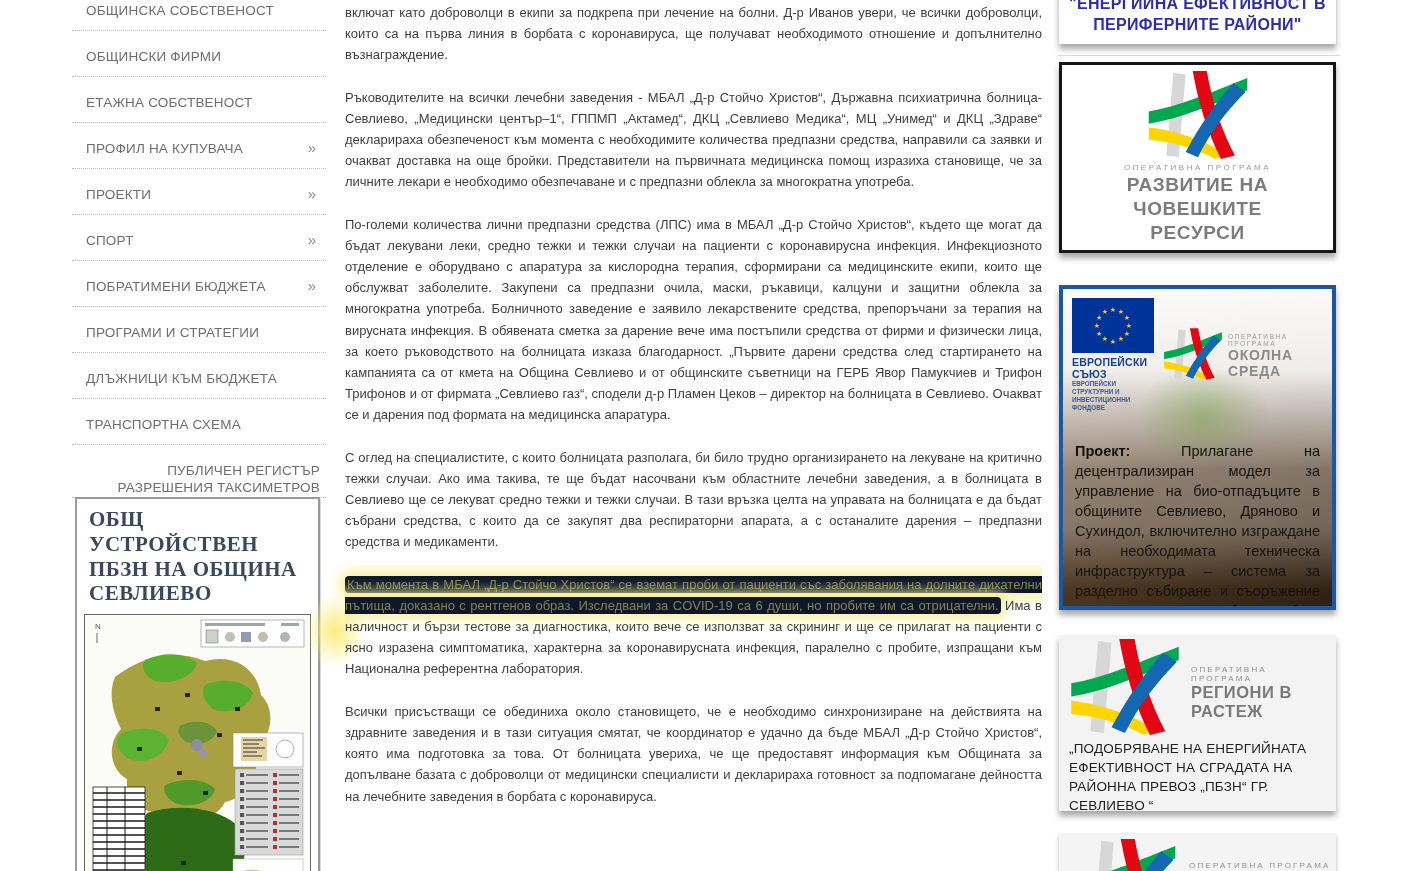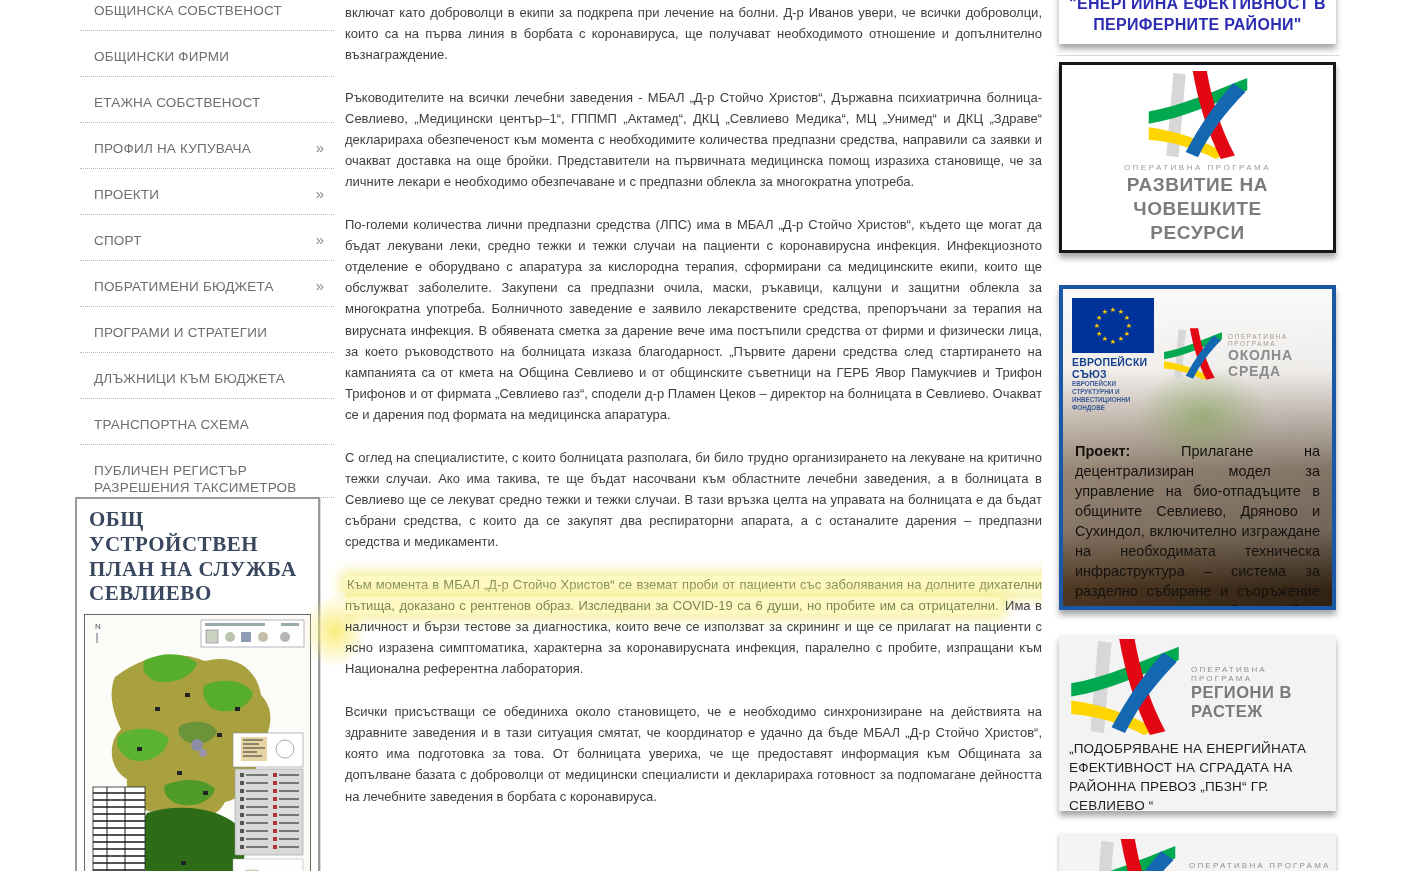--- a/index.html
+++ b/index.html
@@ -1,21 +1,21 @@
 <!DOCTYPE html>
 <html lang="bg"><head>
 <meta charset="utf-8">
 <style>
   * { margin:0; padding:0; box-sizing:border-box; }
   html,body { background:#fff; }
   body { font-family:"Liberation Sans","DejaVu Sans",sans-serif; }
   .page { position:relative; width:1423px; height:871px; overflow:hidden; background:#fff; }
 
   
-  .sidebar { position:absolute; left:80px; top:0; width:254px; }
+  .sidebar { position:absolute; left:72px; top:0; width:254px;text-align:right; }
   .nav-item { position:relative; display:flex; justify-content:space-between; align-items:flex-start;
               padding:17px 0 11px; border-bottom:1px dotted #b9b9b9; cursor:pointer; }
   .nav-item:first-child { padding-top:2px; }
   .nav-label { font-size:13.5px; color:#6e6e6e; letter-spacing:.2px; line-height:17px; padding-left:14px; padding-right:6px; }
   .nav-chevron { font-size:15px; color:#8a8a8a; padding-right:10px; line-height:15px; }
   .nav-item.no-border { border-bottom:none; }
   .nav-item.mid-dotted::after { content:""; position:absolute; left:0; right:0; top:52px;
               border-top:1px dotted #b9b9b9; z-index:0; }
   .nav-item.mid-dotted .nav-label { position:relative; z-index:1; }
 
@@ -24,21 +24,21 @@
              border:2px solid #9a9a9a; box-shadow:1px 1px 0 #d9d9d9; z-index:1; }
   .map-title { font-family:"Liberation Serif","DejaVu Serif",serif; font-weight:bold;
                font-size:21px; line-height:1.18; color:#39475f; padding:8px 10px 6px 12px; letter-spacing:.5px; }
   .map-frame { margin:2px 7px 10px; border:1px solid #666; }
   .map-frame svg { display:block; width:100%; height:300px; }
 
   
   .article { position:absolute; left:345px; top:0; width:697px; z-index:3; }
   .article p { font-size:13px; line-height:21.2px; color:#3f3f3f; text-align:justify; margin-bottom:21px; }
   .article p:first-child { margin-top:2px; }
-  mark.hl { background:#fef9c3; color:#7d8751; padding:1px 2px;
+  mark.hl { background:#0f172a; color:#7d8751; padding:1px 2px;
             box-shadow:0 0 12px 6px rgba(247,238,150,.85); border-radius:4px; }
   .hl-blob { position:absolute; left:292px; top:580px; width:86px; height:102px; z-index:2;
              background:radial-gradient(closest-side, rgba(250,236,118,.95), rgba(250,236,118,0) 72%); }
 
   
   .rail { position:absolute; left:1057px; top:0; width:283px; }
   .rail-divider { position:absolute; left:1057px; top:55px; width:283px; border-top:1px solid #dcdcdc; }
 
   .banner1 { position:absolute; left:1059px; top:-12px; width:277px; background:#fff;
              padding:6px 4px 8px; text-align:center; box-shadow:0 5px 6px rgba(0,0,0,.35); cursor:pointer; }
@@ -131,21 +131,21 @@
       </div>
       <div class="nav-item">
         <span class="nav-label">ТРАНСПОРТНА СХЕМА</span>
       </div>
       <div class="nav-item no-border mid-dotted">
         <span class="nav-label">ПУБЛИЧЕН РЕГИСТЪР РАЗРЕШЕНИЯ ТАКСИМЕТРОВ ПРЕВОЗ</span>
       </div>
     </nav>
 
   <a class="map-box">
-    <div class="map-title">ОБЩ УСТРОЙСТВЕН ПЛАН НА СЛУЖБА СЕВЛИЕВО</div>
+    <div class="map-title">ОБЩ УСТРОЙСТВЕН ПБЗН НА ОБЩИНА СЕВЛИЕВО</div>
     <div class="map-frame" id="map-holder">
         <svg viewBox="0 0 225 300" xmlns="http://www.w3.org/2000/svg">
           <rect width="225" height="300" fill="#fbfbf8"></rect>
           <text x="10" y="14" font-size="8" fill="#556">N</text>
           <path d="M12,18 l0,10" stroke="#667" stroke-width="1"></path>
           <rect x="116" y="5" width="103" height="27" fill="#fff" stroke="#889" stroke-width=".6"></rect>
           <rect x="120" y="8" width="60" height="3" fill="#9aa"></rect>
           <rect x="196" y="8" width="18" height="3" fill="#9aa"></rect>
           <rect x="121" y="15" width="12" height="13" fill="#cbd3c2" stroke="#667" stroke-width=".5"></rect>
           <circle cx="145" cy="22" r="5" fill="#b9c4ae"></circle>

